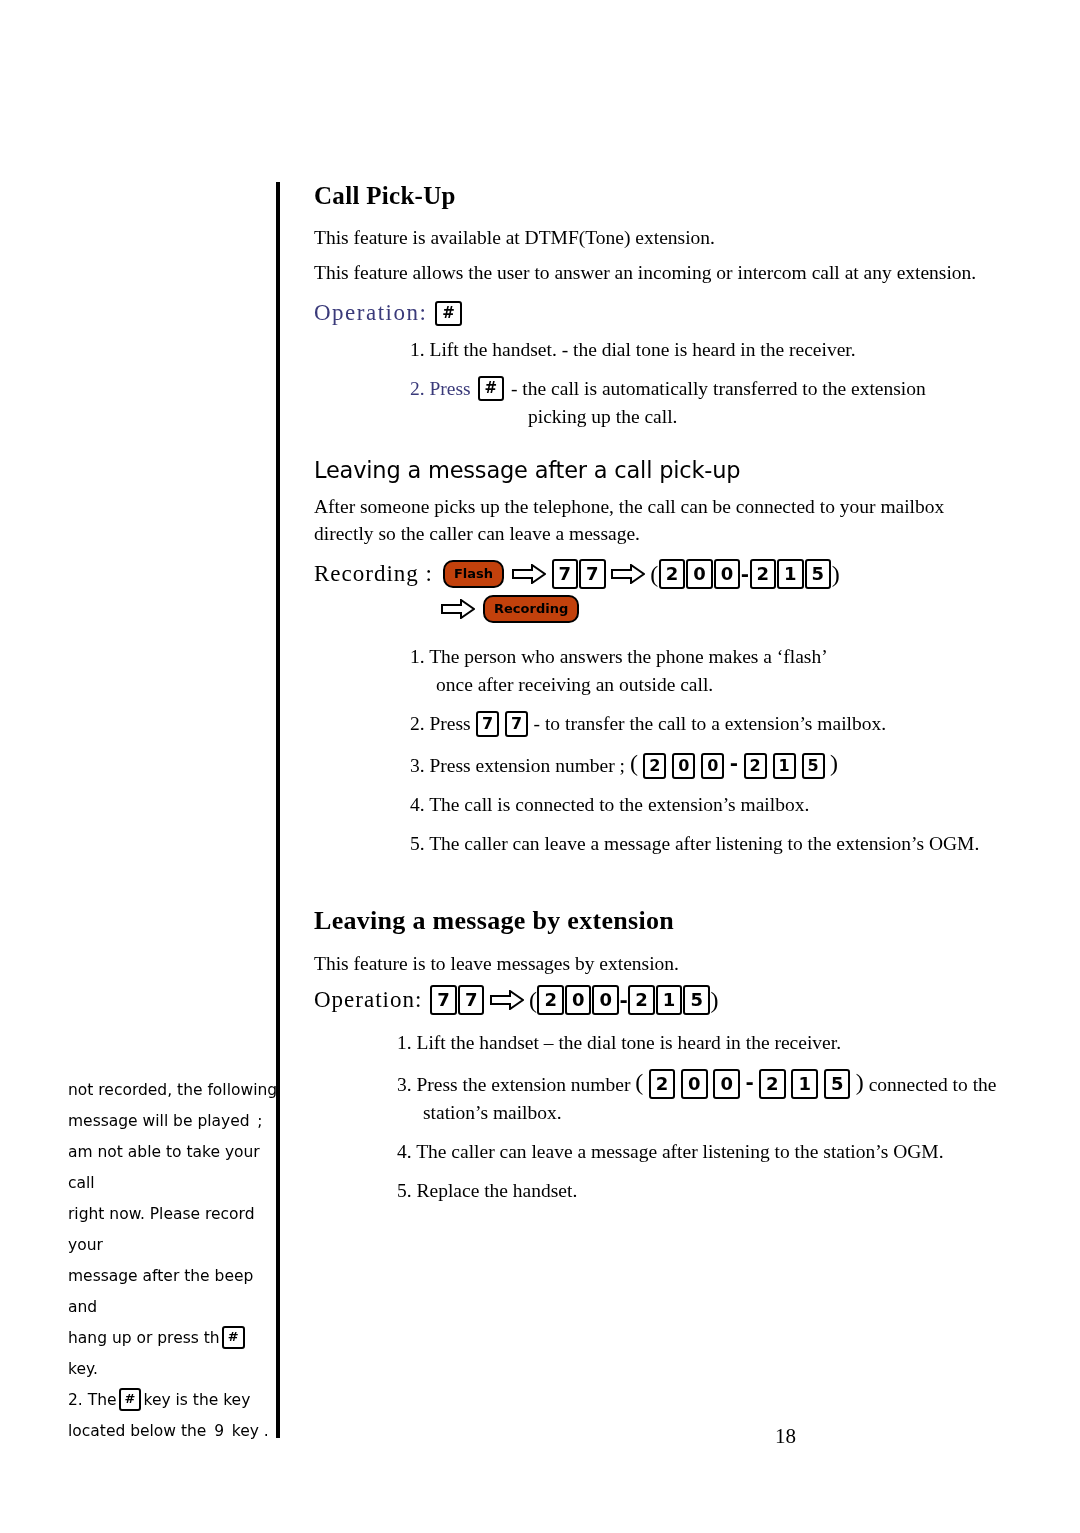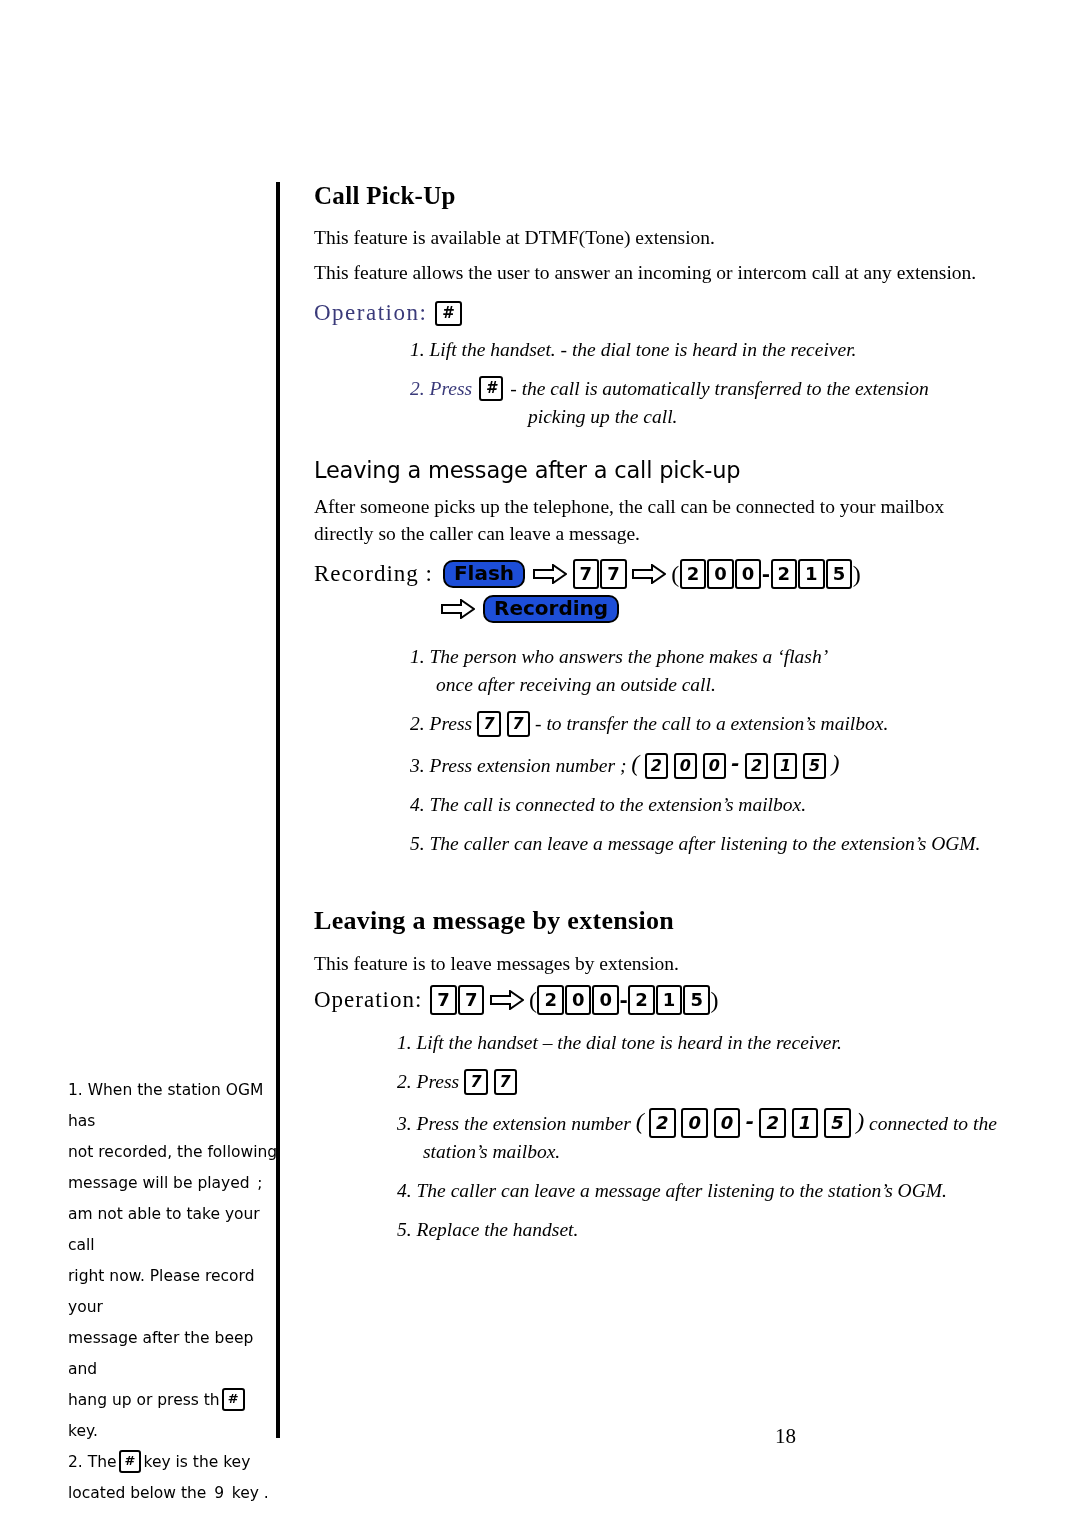--- a/index.html
+++ b/index.html
@@ -71,21 +71,20 @@
   .steps {
     margin: 10px 0 0 0;
     padding: 0;
     list-style: none;
   }
   .steps li {
     font-size: 19.5px;
     line-height: 28px;
     margin: 0 0 11px 0;
     display: block;
-    font-style: italic;
   }
   .steps li .num { display: inline-block; }
   .indent { padding-left: 96px; }
   .indent2 { padding-left: 83px; }
   .sub { padding-left: 118px; display:block; }
   .blue { color: #3a3a7a; }
 
   
   .key {
     display: inline-block;
@@ -116,26 +115,26 @@
     background:#fff;
   }
   .dk.big { font-size: 18px; line-height:19px; padding: 3px 5px 4px 5px;}
   
   .pill {
     display: inline-block;
     border: 2px solid #000;
     border-radius: 10px;
     font-family: "DejaVu Sans", sans-serif;
     font-weight: bold;
-    font-size: 20px;
+    font-size: 13px;
     line-height: 17px;
     padding: 3px 9px 4px 9px;
     margin: 0 3px;
     vertical-align: 2px;
-    background: #1d4ed8;
+    background: #c2410c;
   }
   
   .arrow {
     display: inline-block;
     width: 34px;
     height: 20px;
     margin: 0 5px;
     vertical-align: -2px;
   }
   .paren { font-size: 24px; vertical-align: 1px; }
@@ -288,26 +287,20 @@
       <span class="dk big">5</span>
       <span class="paren">)</span>
     </div>
 
     <ul class="steps indent2" style="margin-top:14px;">
       <li>
         <span class="num">1.</span>
         <span>Lift the handset – the dial tone is heard in the receiver.</span>
       </li>
       <li>
-        <span class="num">2.</span>
-        <span>Press</span>
-        <span class="dk">7</span>
-        <span class="dk">7</span>
-      </li>
-      <li>
         <span class="num">3.</span>
         <span>Press the extension number</span>
         <span class="paren">(</span>
         <span class="dk big">2</span>
         <span class="dk big">0</span>
         <span class="dk big">0</span>
         <span class="dash">-</span>
         <span class="dk big">2</span>
         <span class="dk big">1</span>
         <span class="dk big">5</span>
@@ -321,21 +314,20 @@
       </li>
       <li>
         <span class="num">5.</span>
         <span>Replace the handset.</span>
       </li>
     </ul>
 
   </div>
 
   <div class="note">
-    <p>1. When the station OGM has</p>
     <p>not recorded, the following</p>
     <p>message will be played ;  I</p>
     <p>am not able to take your call</p>
     <p>right now.  Please record your</p>
     <p>message after the beep and</p>
     <p>
       <span>hang up or press th</span><span class="key sm">#</span>
     </p>
     <p>key.</p>
     <p>

